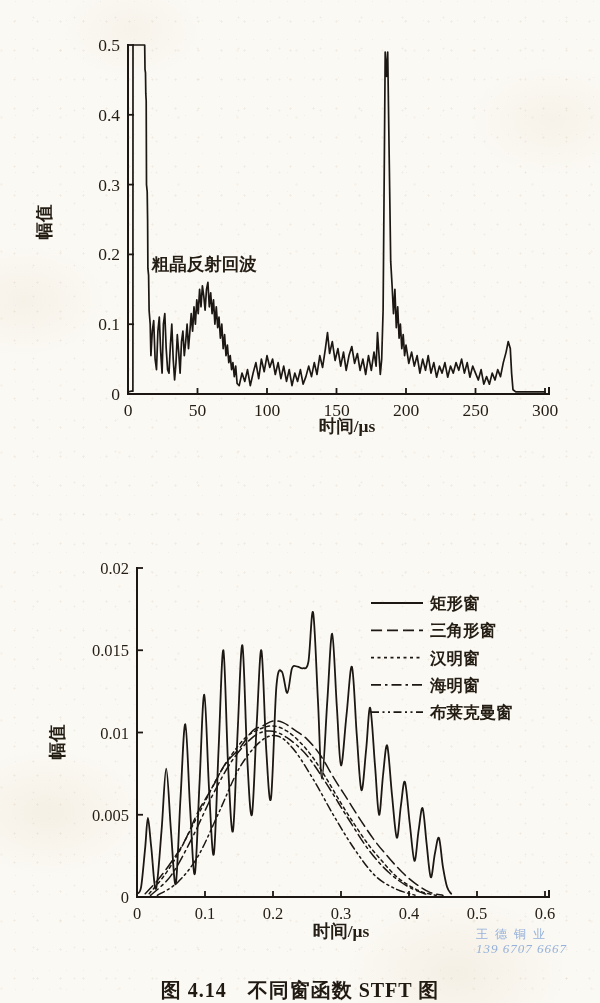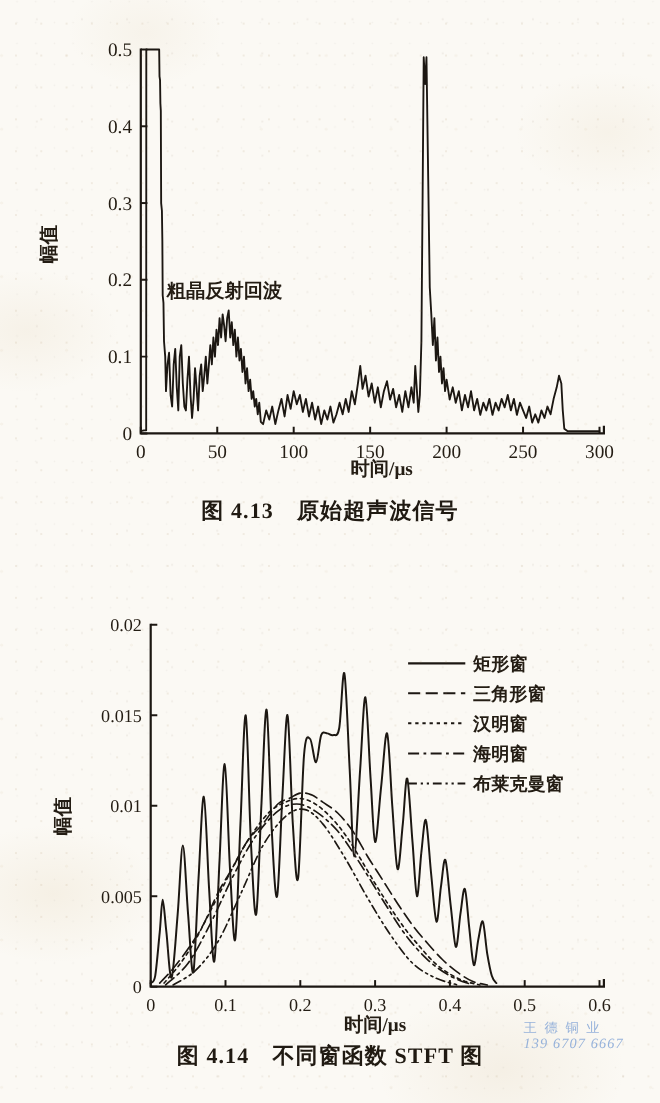--- a/index.html
+++ b/index.html
@@ -37,21 +37,21 @@
   .chart1 .num{font-size:17.5px;}
   .chart2 .num{font-size:16.5px;}
   .axlabel{font-family:"Liberation Serif",serif; font-weight:700; font-size:17.5px; fill:#241d14;}
   .anno{font-family:"Liberation Serif",serif; font-weight:700; font-size:17.5px; fill:#241d14;}
   .legend-label{font-family:"Liberation Serif",serif; font-weight:600; font-size:16.5px; fill:#241d14;}
   .caption{
     position:absolute; left:0; width:600px; text-align:center;
     font-weight:700; font-size:20px; letter-spacing:1px; color:#201a12;
   }
   .cap1{top:451px;}
-  .cap2{top:946px;}
+  .cap2{top:977px;}
   .watermark{
     position:absolute; left:476px; top:928px; width:122px; 
     color:rgba(125,160,212,.8); line-height:1.15; z-index:3;
   }
   .wm1{font-size:12px; letter-spacing:7px; white-space:nowrap;}
   .wm2{font-size:13px; letter-spacing:1px; white-space:nowrap;font-style:italic;}
 </style>
 </head>
 <body>
 
@@ -83,21 +83,20 @@
       <line x1="128" y1="114.80000000000001" x2="134" y2="114.80000000000001" class="tickline"></line>
       <text x="120" y="120.80000000000001" text-anchor="end" class="num">0.4</text>
       <line x1="128" y1="45" x2="134" y2="45" class="tickline"></line>
       <text x="120" y="51" text-anchor="end" class="num">0.5</text>
       <path d="M128.0 391.9 L 130.8 391.2 L 132.9 391.2 L 133.0 45.0 L 144.7 45.0 L 145.0 69.4 L 145.5 72.9 L 145.8 93.9 L 146.2 100.8 L 146.5 184.6 L 147.2 191.6 L 147.6 219.5 L 147.9 268.4 L 148.6 275.3 L 149.1 310.2 L 150.2 324.2 L 150.9 355.6 L 152.3 331.2 L 153.7 320.7 L 155.1 359.1 L 156.5 369.6 L 157.9 331.2 L 159.3 317.2 L 160.7 352.1 L 162.1 373.1 L 163.4 324.2 L 164.8 313.7 L 166.2 348.6 L 167.6 369.6 L 169.0 373.1 L 170.4 345.1 L 171.8 324.2 L 173.2 359.1 L 174.6 380.0 L 176.0 362.6 L 177.3 334.7 L 178.7 352.1 L 180.1 373.1 L 181.5 341.6 L 182.9 331.2 L 184.3 355.6 L 185.7 341.6 L 187.1 324.2 L 188.5 348.6 L 189.9 331.2 L 191.2 313.7 L 192.6 331.2 L 194.0 306.8 L 195.4 324.2 L 196.8 299.8 L 198.2 313.7 L 199.6 289.3 L 201.0 306.8 L 202.4 285.8 L 203.8 296.3 L 205.1 310.2 L 206.5 289.3 L 207.9 282.3 L 209.3 306.8 L 210.7 292.8 L 212.1 313.7 L 213.5 299.8 L 214.9 324.2 L 216.3 306.8 L 217.7 327.7 L 219.0 317.2 L 220.4 338.2 L 221.8 324.2 L 223.2 348.6 L 224.6 334.7 L 226.0 355.6 L 227.4 345.1 L 228.8 362.6 L 230.2 355.6 L 231.6 369.6 L 232.9 362.6 L 234.3 376.6 L 235.7 366.1 L 237.1 383.5 L 239.2 385.6 L 242.0 373.1 L 244.8 381.4 L 247.5 369.6 L 250.3 385.6 L 253.1 373.1 L 255.9 362.6 L 258.7 378.6 L 261.4 359.1 L 264.2 371.7 L 267.0 355.6 L 269.8 367.5 L 272.6 359.1 L 275.3 374.5 L 278.1 362.6 L 280.9 378.6 L 283.7 366.1 L 286.5 381.4 L 289.2 369.6 L 292.0 385.6 L 294.8 373.1 L 297.6 381.4 L 300.4 369.6 L 303.1 384.2 L 305.9 376.6 L 308.7 366.1 L 311.5 376.6 L 314.3 362.6 L 317.0 374.5 L 319.8 355.6 L 322.6 367.5 L 325.4 348.6 L 327.5 332.6 L 329.6 353.5 L 332.3 341.6 L 335.1 360.5 L 337.9 348.6 L 340.7 366.1 L 343.5 352.1 L 346.2 370.3 L 349.0 355.6 L 351.8 346.5 L 354.6 363.3 L 357.4 353.5 L 360.1 370.3 L 362.9 359.1 L 365.7 374.5 L 368.5 355.6 L 371.3 370.3 L 374.0 352.1 L 376.1 366.1 L 377.5 332.6 L 378.9 353.5 L 380.3 374.5 L 381.7 359.1 L 383.1 310.2 L 384.2 177.6 L 385.2 52.0 L 386.5 76.4 L 387.7 52.0 L 389.3 163.7 L 390.7 261.4 L 392.1 285.8 L 393.5 313.7 L 394.9 289.3 L 396.3 327.7 L 397.7 306.8 L 399.1 338.2 L 400.4 324.2 L 401.8 348.6 L 403.2 334.7 L 404.6 355.6 L 406.0 345.1 L 408.8 363.3 L 411.6 352.1 L 414.3 366.1 L 417.1 355.6 L 419.9 373.1 L 422.7 359.1 L 425.5 370.3 L 428.2 355.6 L 431.0 373.1 L 433.8 362.6 L 436.6 377.2 L 439.4 366.1 L 442.1 373.1 L 444.9 362.6 L 447.7 377.2 L 450.5 366.1 L 453.3 373.1 L 456.0 362.6 L 458.8 370.3 L 461.6 359.1 L 464.4 373.1 L 467.2 362.6 L 469.9 377.2 L 472.7 366.1 L 475.5 373.1 L 478.3 380.0 L 481.1 369.6 L 483.8 384.2 L 486.6 376.6 L 489.4 384.2 L 492.2 373.1 L 495.0 380.0 L 497.7 369.6 L 500.5 376.6 L 503.3 362.6 L 506.1 352.1 L 508.2 341.6 L 510.3 348.6 L 511.6 373.1 L 513.0 389.8 L 515.8 391.9 L 524.1 391.9 L 533.9 391.9 L 545.0 391.9" fill="none" stroke="#1c1712" stroke-width="1.7" stroke-linejoin="round" stroke-linecap="round"></path>
       <text x="151.63" y="269.756" class="anno">粗晶反射回波</text>
       <text x="347" y="432" text-anchor="middle" class="axlabel">时间/μs</text>
       <text x="50" y="222" text-anchor="middle" class="axlabel" transform="rotate(-90 50 222)">幅值</text>
     </svg>
 
-  <div class="caption cap1">图 4.13　原始超声波信号</div>
 
   <svg class="chart chart2" viewBox="0 520 600 425">
       <path d="M 137 568 L 137 897 L 549 897 l 0 -6" class="axis"></path>
       <line x1="137" y1="897" x2="137" y2="891" class="tickline"></line>
       <text x="137" y="919" text-anchor="middle" class="num">0</text>
       <line x1="205" y1="897" x2="205" y2="891" class="tickline"></line>
       <text x="205" y="919" text-anchor="middle" class="num">0.1</text>
       <line x1="273" y1="897" x2="273" y2="891" class="tickline"></line>
       <text x="273" y="919" text-anchor="middle" class="num">0.2</text>
       <line x1="341" y1="897" x2="341" y2="891" class="tickline"></line>

